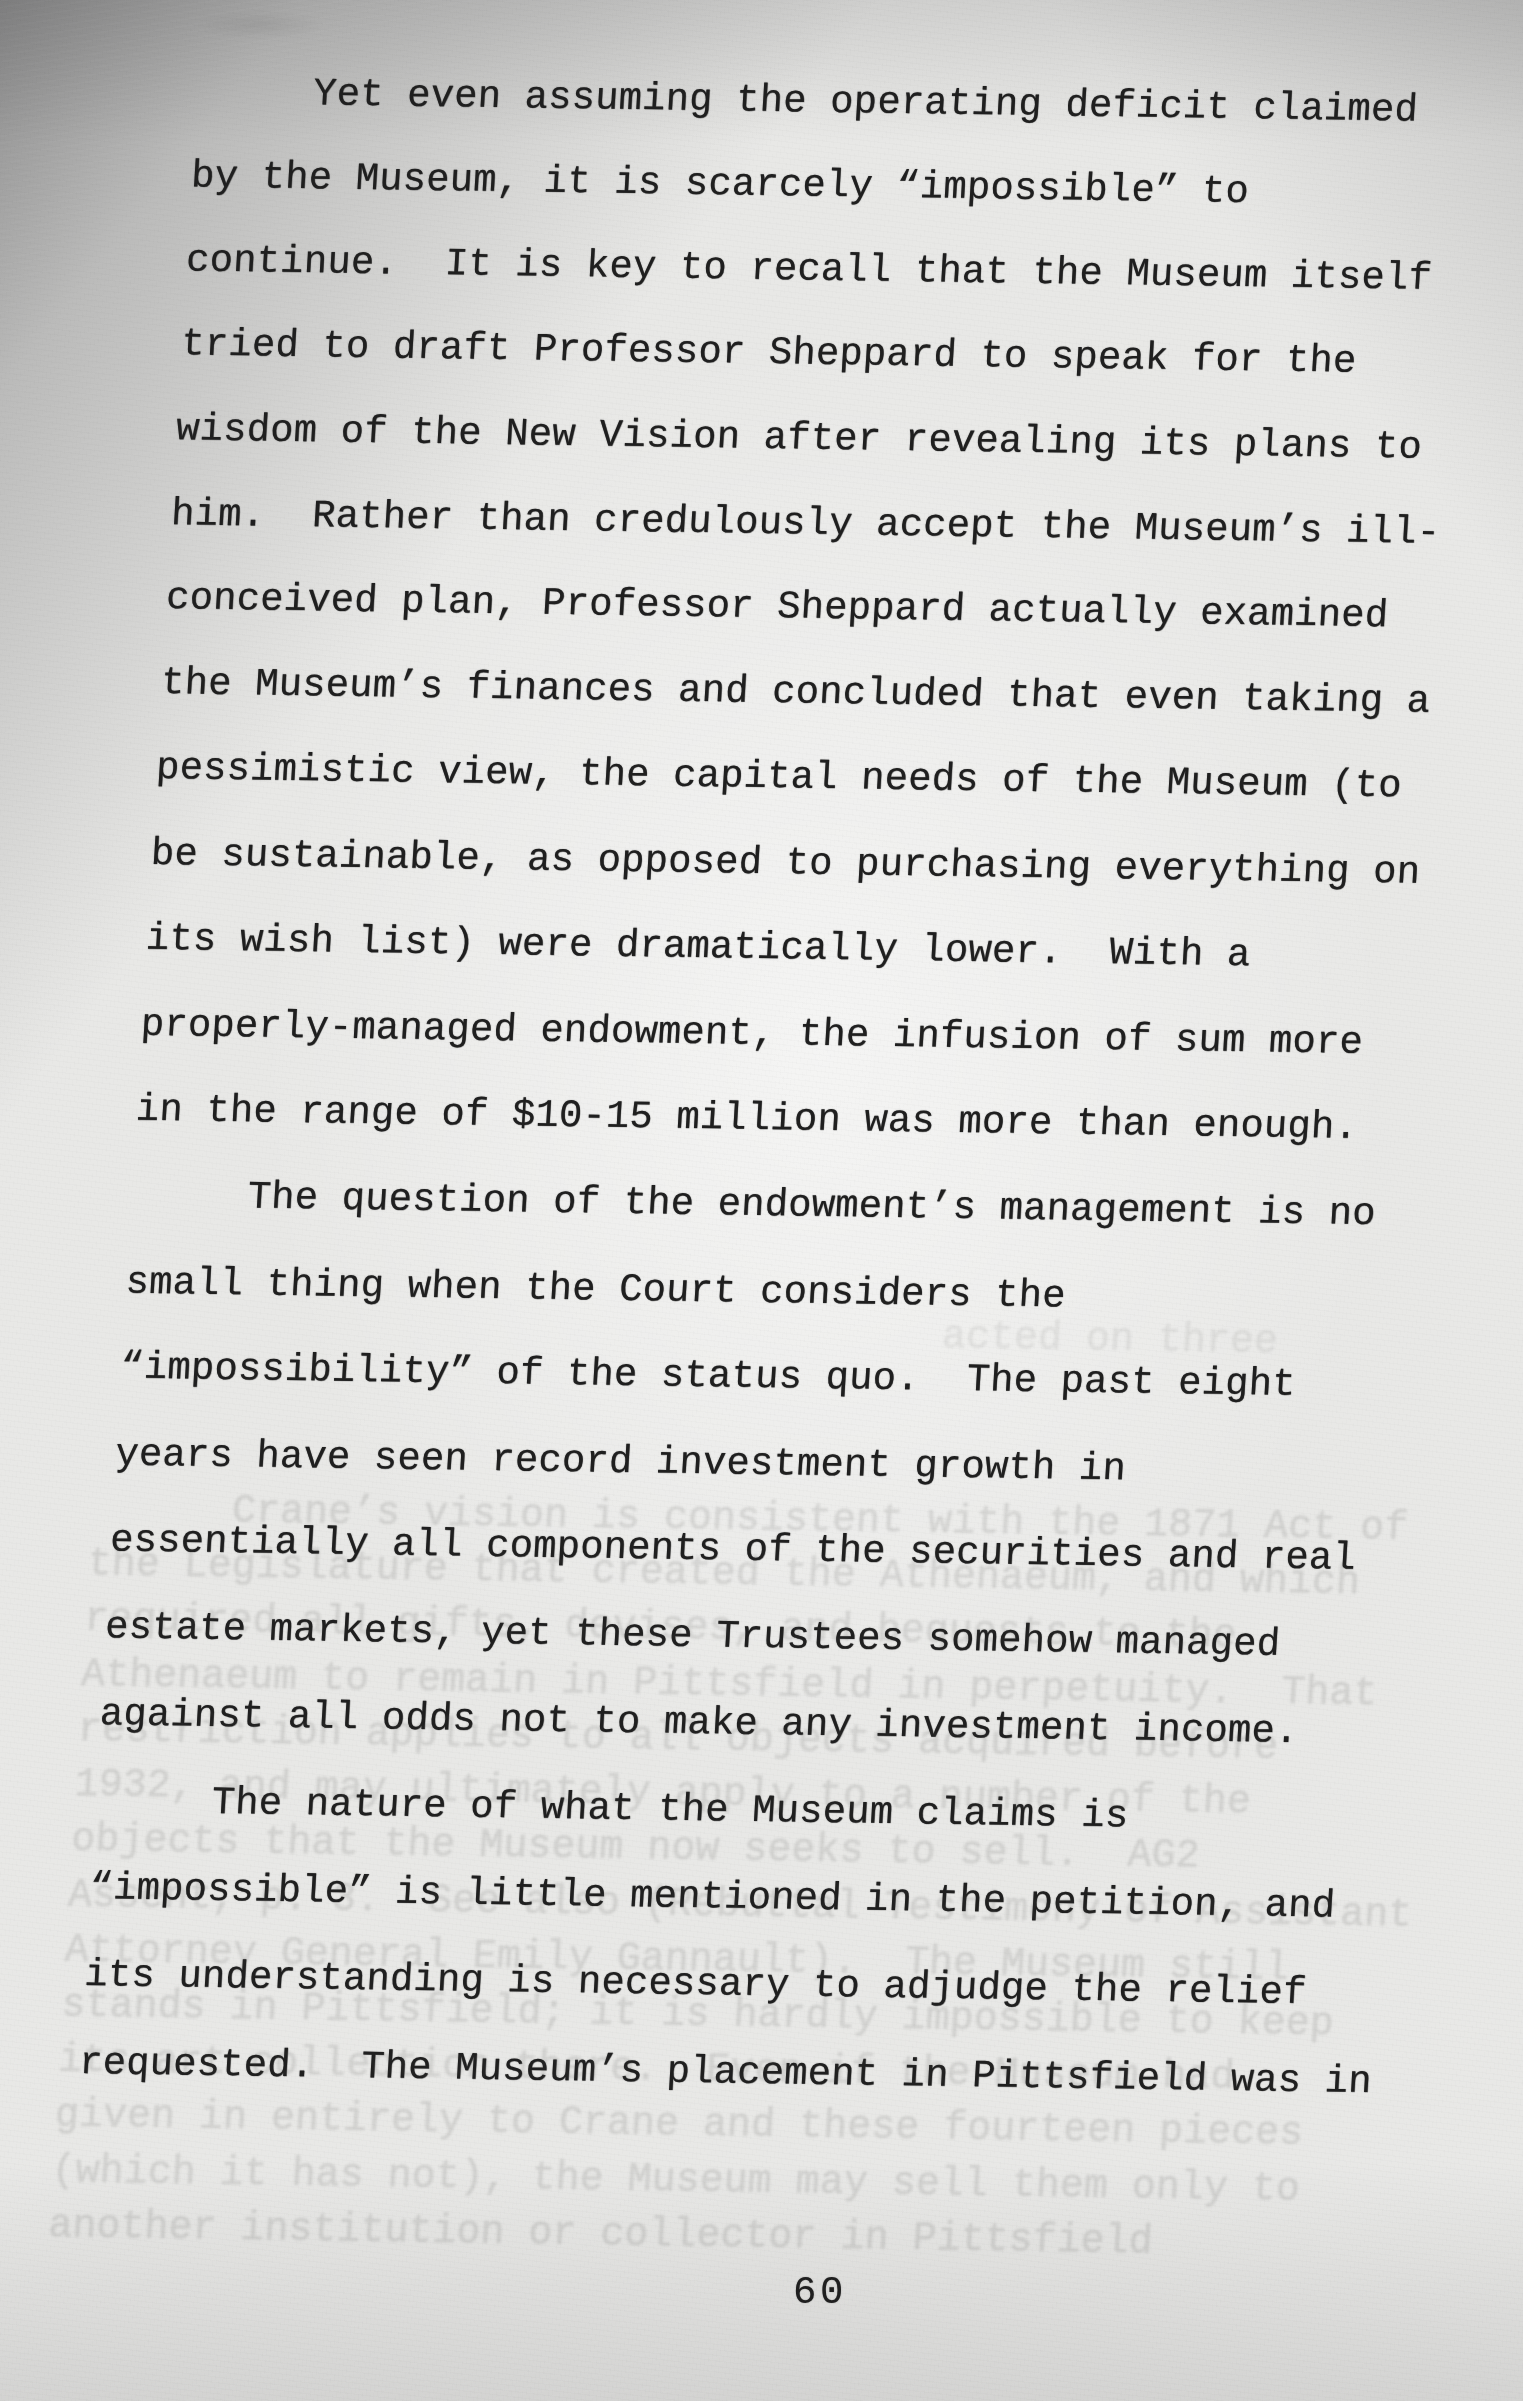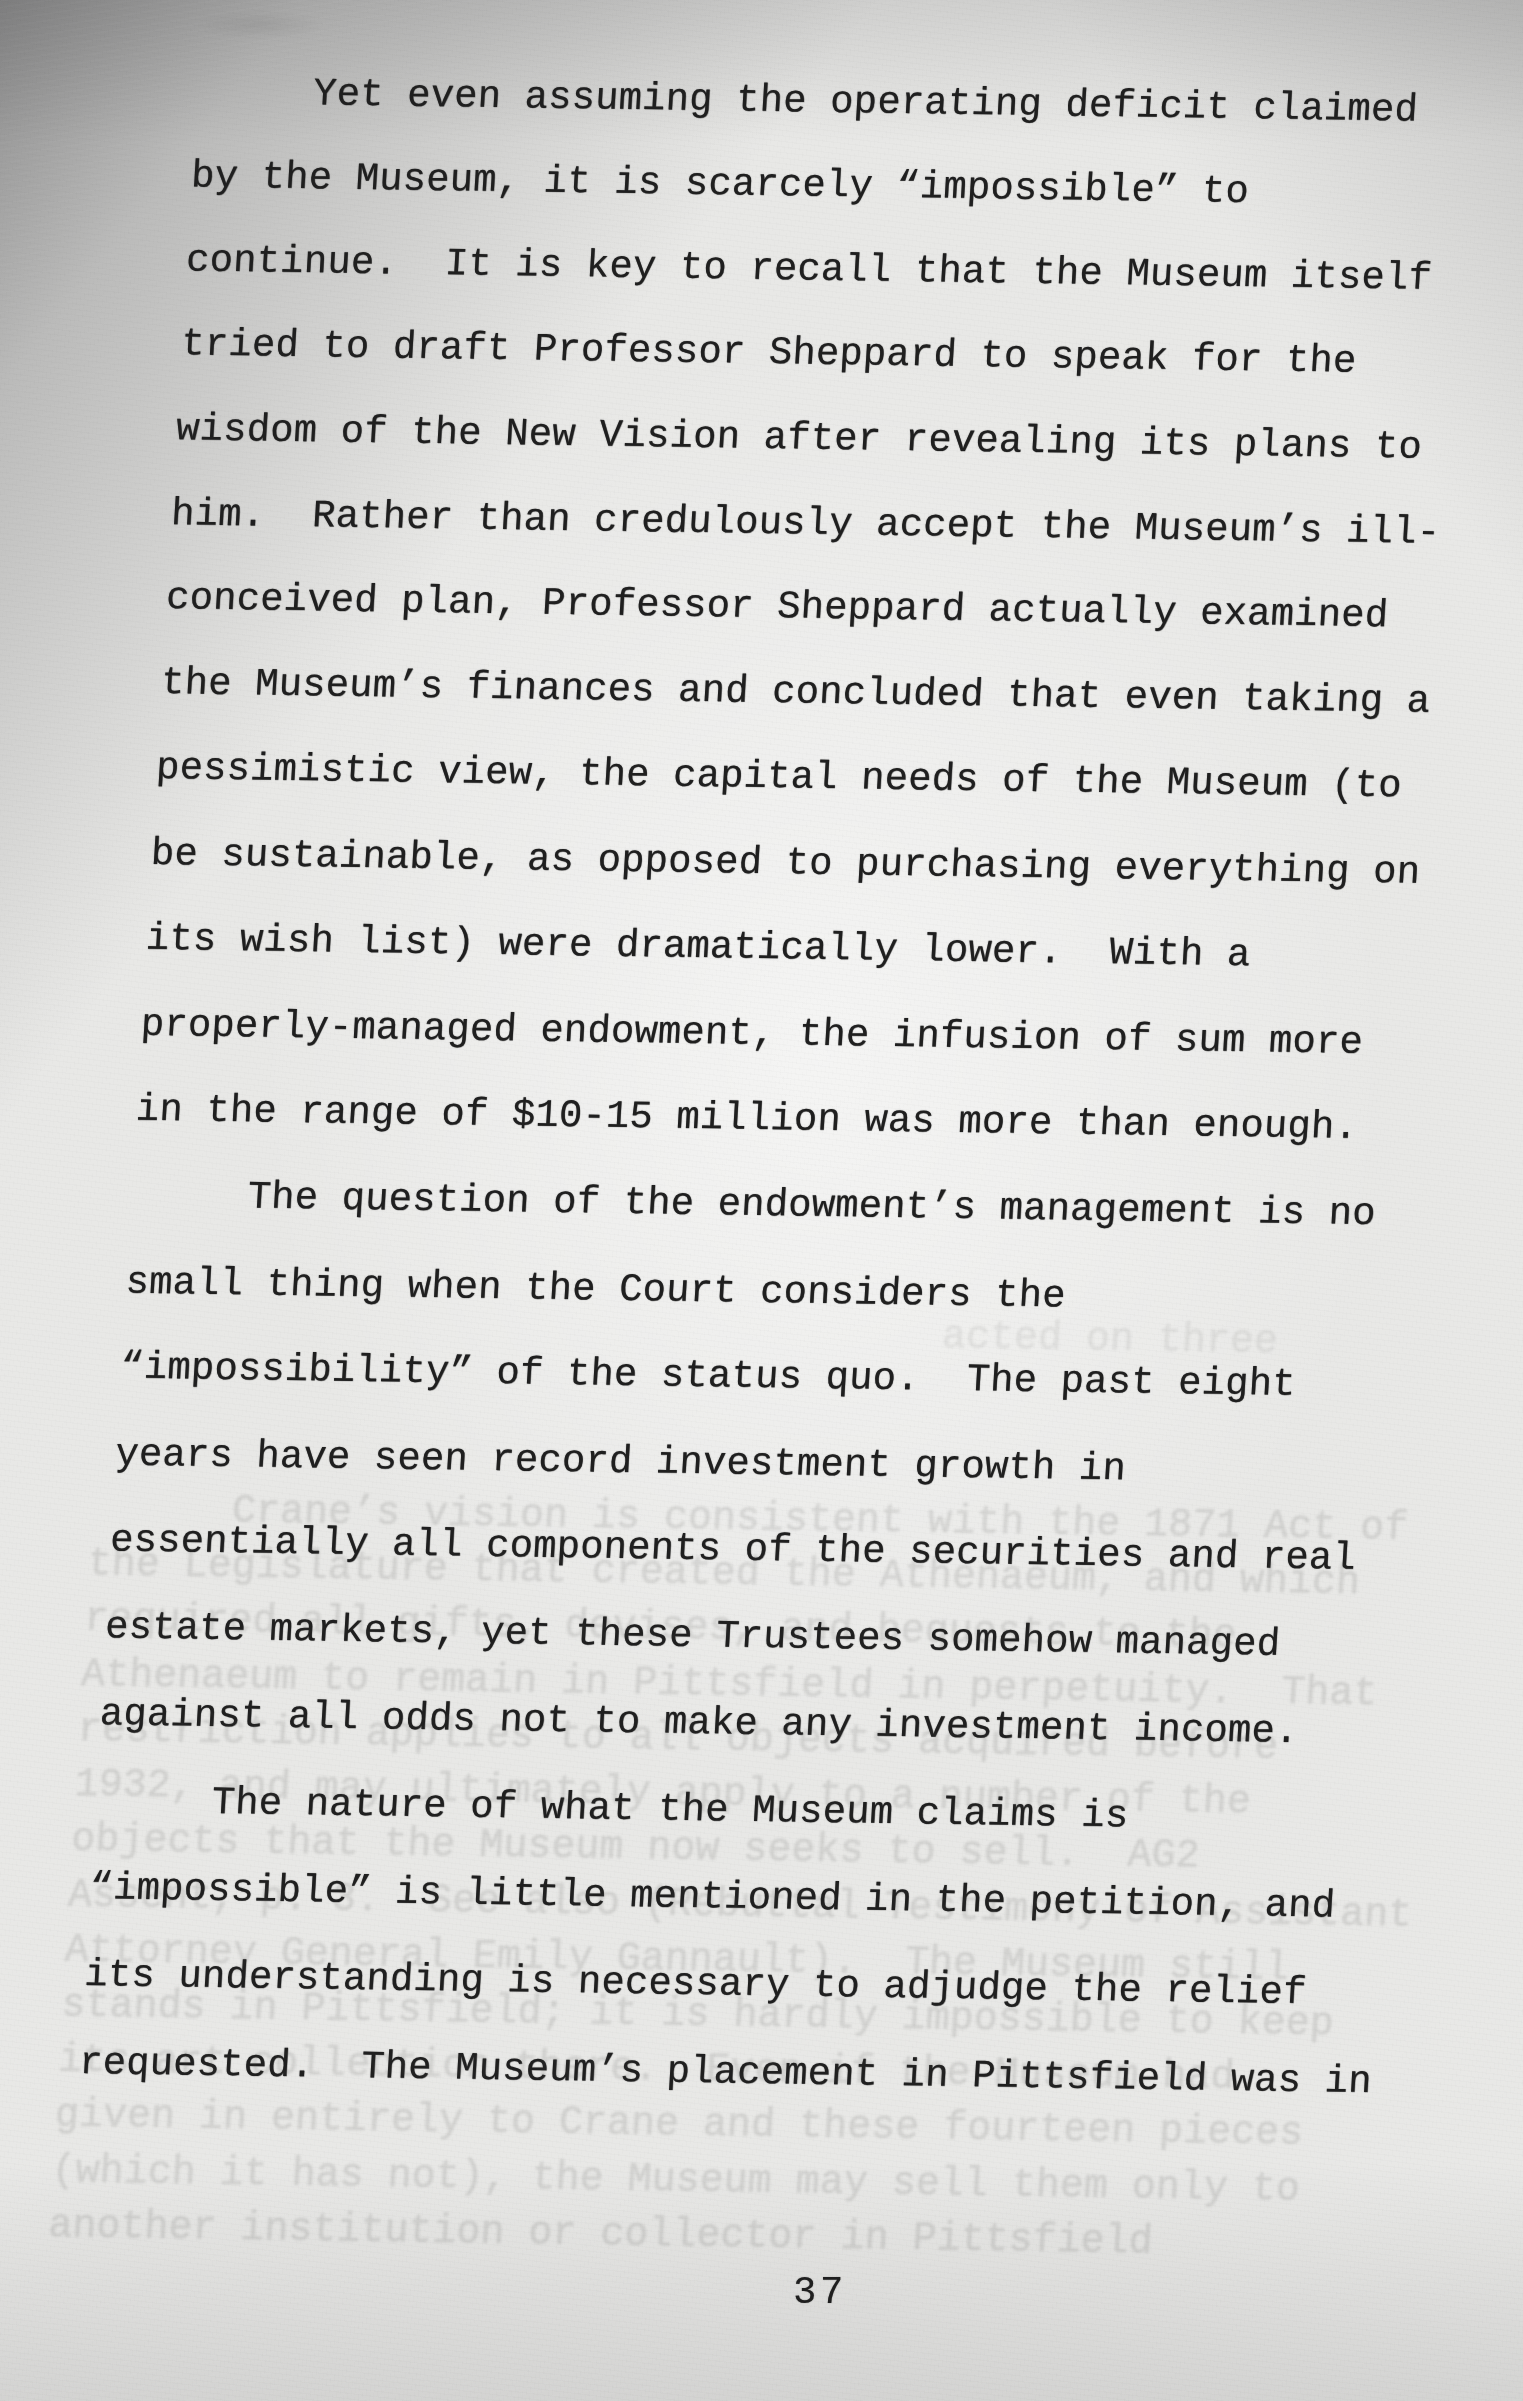--- a/index.html
+++ b/index.html
@@ -125,15 +125,15 @@
         <div class="ghost-line" style="left: 117px; top: 1939px;">Attorney General Emily Gannault).  The Museum still</div>
         <div class="ghost-line" style="left: 117px; top: 1994px;">stands in Pittsfield; it is hardly impossible to keep</div>
         <div class="ghost-line" style="left: 117px; top: 2049px;">its art collection there.  Even if the Museum had</div>
         <div class="ghost-line" style="left: 117px; top: 2104px;">given in entirely to Crane and these fourteen pieces</div>
         <div class="ghost-line" style="left: 117px; top: 2160px;">(which it has not), the Museum may sell them only to</div>
         <div class="ghost-line" style="left: 117px; top: 2215px;">another institution or collector in Pittsfield</div>
       </div>
 
   </div>
 
-  <div class="page-number">37</div>
+  <div class="page-number">60</div>
 </div>
 
 
 </body></html>

